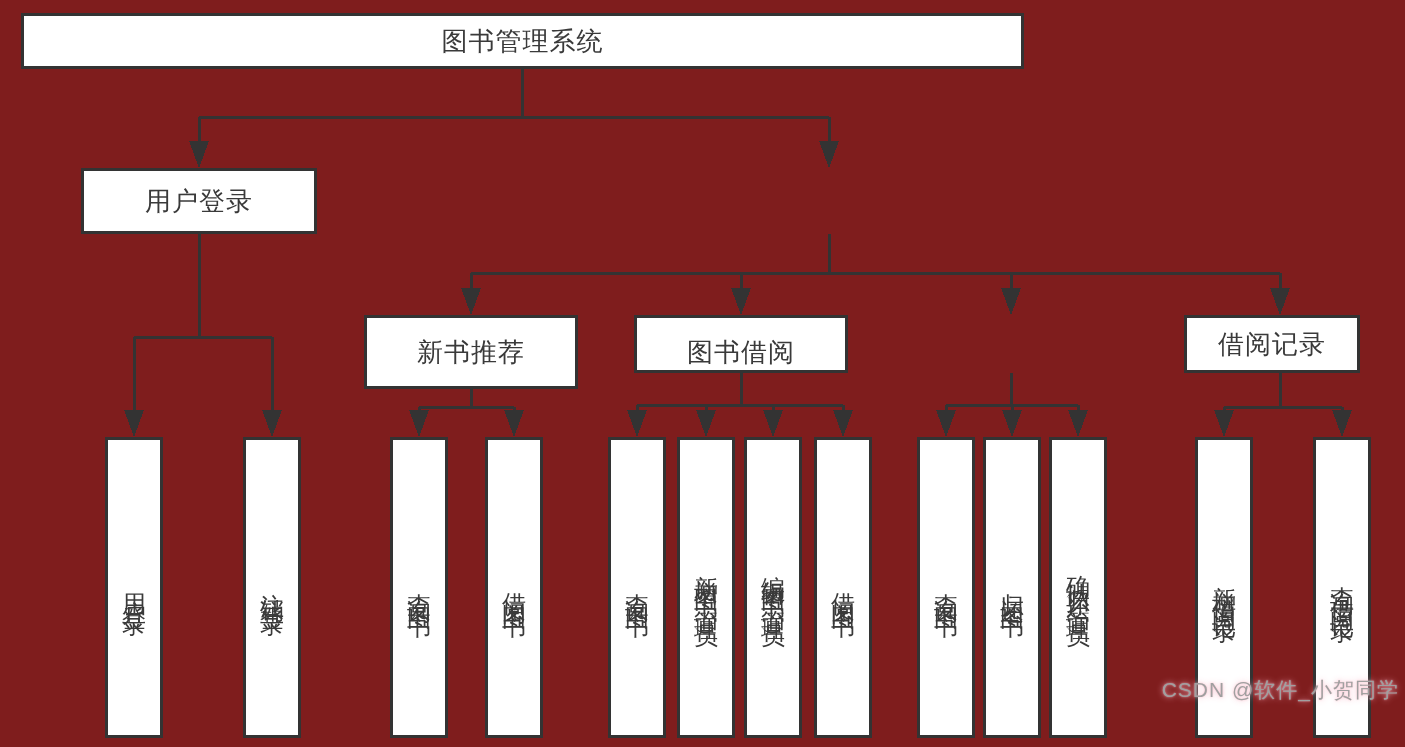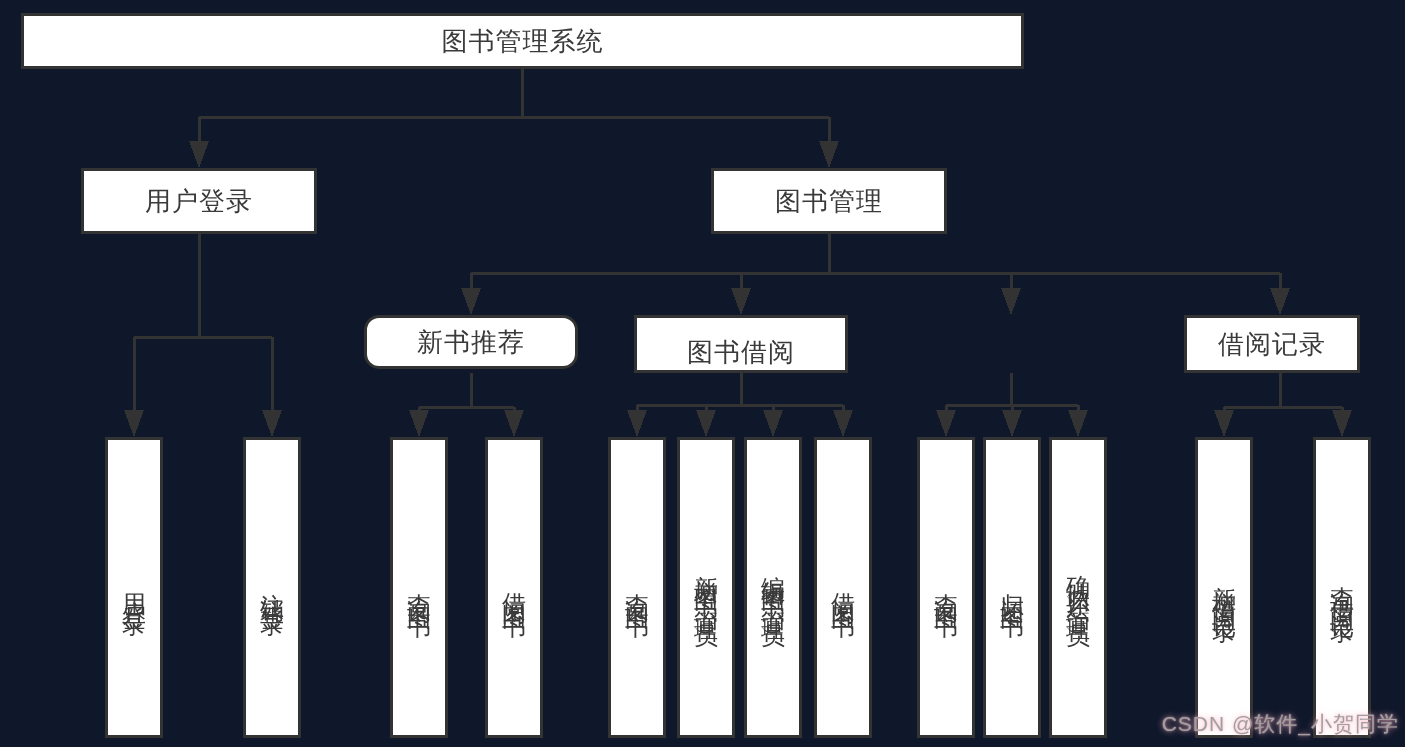--- a/index.html
+++ b/index.html
@@ -5,21 +5,21 @@
   html, body {
     margin: 0;
     padding: 0;
     background: #ffffff;
     font-family: "Liberation Sans", "DejaVu Sans", sans-serif;
   }
   #canvas {
     position: relative;
     width: 1405px;
     height: 747px;
-    background: #0f172a;
+    background: #7f1d1d;
     overflow: hidden;
   }
   #connectors {
     position: absolute;
     left: 0;
     top: 0;
     z-index: 1;
   }
   .node {
     position: absolute;
@@ -48,42 +48,42 @@
     letter-spacing: 7px;
     line-height: 1;
     white-space: nowrap;
   }
   
   #n-root   { left: 21px;  top: 13px;  width: 1003px; height: 56px; }
   
   #n-login  { left: 81px;  top: 168px; width: 236px;  height: 66px; }
   #n-mgmt   { left: 711px; top: 168px; width: 236px;  height: 66px; }
   
-  #n-newbook { left: 364px;  top: 315px; width: 214px; height: 54px; border-radius: 15px; }
+  #n-newbook { left: 364px;  top: 315px; width: 214px; height: 74px; }
   #n-borrow  { left: 634px;  top: 315px; width: 214px; height: 58px; align-items: flex-end; }
   #n-current { left: 904px;  top: 315px; width: 214px; height: 58px; }
   #n-records { left: 1184px; top: 315px; width: 176px; height: 58px; }
   
   #lf-user-login     { left: 105px;  }
   #lf-logout         { left: 243px;  }
   #lf-nb-query       { left: 390px;  }
   #lf-nb-borrow      { left: 485px;  }
   #lf-bb-query       { left: 608px;  }
   #lf-bb-add         { left: 677px;  }
   #lf-bb-edit        { left: 744px;  }
   #lf-bb-borrow      { left: 814px;  }
   #lf-cb-query       { left: 917px;  }
   #lf-cb-return      { left: 983px;  }
   #lf-cb-confirm     { left: 1049px; }
   #lf-br-add         { left: 1195px; }
   #lf-br-query       { left: 1313px; }
   #watermark {
     position: absolute;
     right: 6px;
-    top: 710px;
+    top: 676px;
     z-index: 3;
     font-size: 21px;
     letter-spacing: 1px;
     color: #a0a0a0;
     text-shadow: 0 0 6px rgba(248, 180, 195, 0.9), 0 0 2px rgba(248, 180, 195, 0.7);
     white-space: nowrap;
   }
 </style>
 </head>
 <body>
@@ -166,23 +166,20 @@
     </g>
   </svg>
 
   <div id="n-root" class="node h">
     <span>图书管理系统</span>
   </div>
 
   <div id="n-login" class="node h">
     <span>用户登录</span>
   </div>
-  <div id="n-mgmt" class="node h">
-    <span>图书管理</span>
-  </div>
 
   <div id="n-newbook" class="node h">
     <span>新书推荐</span>
   </div>
   <div id="n-borrow" class="node h">
     <span>图书借阅</span>
   </div>
   <div id="n-records" class="node h">
     <span>借阅记录</span>
   </div>

